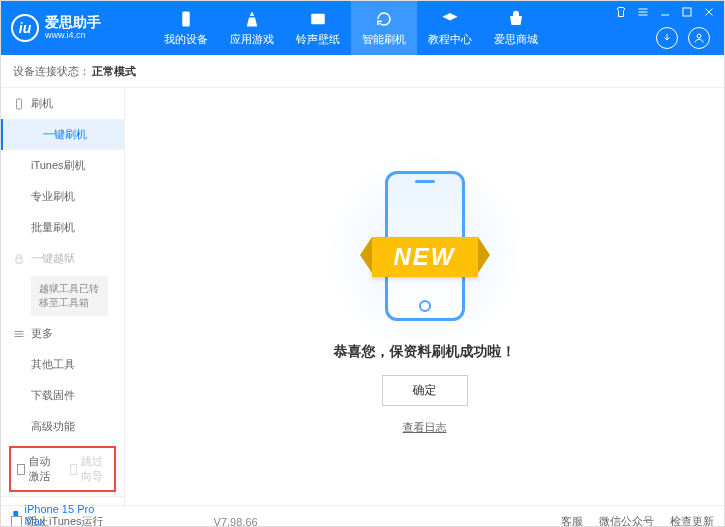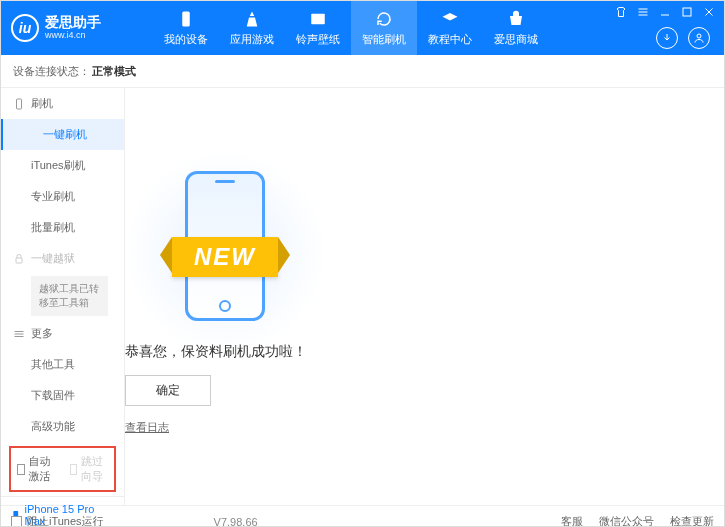--- a/index.html
+++ b/index.html
@@ -41,32 +41,32 @@
 .checkbox-wrap { display: flex; align-items: center; gap: 4px; font-size: 11px; color: #666; cursor: pointer; }
 .checkbox-wrap.disabled { color: #ccc; }
 .checkbox { width: 11px; height: 11px; border: 1px solid #999; background: #fff; }
 .checkbox-wrap.disabled .checkbox { border-color: #ddd; }
 
 .device-info { padding: 6px 10px; border-top: 1px solid #eee; margin-top: auto; }
 .device-name { display: flex; align-items: center; gap: 4px; color: #0d7eff; font-size: 11px; }
 .device-name svg { fill: #0d7eff; }
 .storage-badge { display: inline-block; border: 1px solid #ccc; padding: 1px 4px; font-size: 9px; color: #666; margin-top: 3px; background: #fafafa; }
 
-.main { flex: 1; display: flex; flex-direction: column; align-items: flex-start; justify-content: center; gap: 14px; position: relative; }
+.main { flex: 1; display: flex; flex-direction: column; align-items: center; justify-content: center; gap: 14px; position: relative; }
 .illustration { width: 200px; height: 170px; position: relative; }
 .phone-shape { position: absolute; left: 50%; top: 12px; transform: translateX(-50%); width: 80px; height: 150px; border: 3px solid #4da3ff; border-radius: 12px; background: linear-gradient(#eaf4ff,#fff); }
 .phone-notch { position: absolute; top: 6px; left: 50%; transform: translateX(-50%); width: 20px; height: 3px; background: #4da3ff; border-radius: 2px; }
 .phone-home { position: absolute; bottom: 6px; left: 50%; transform: translateX(-50%); width: 12px; height: 12px; border: 2px solid #4da3ff; border-radius: 50%; }
 .new-ribbon { position: absolute; left: 50%; top: 78px; transform: translateX(-50%); background: #ffc107; color: #fff; font-weight: 900; font-size: 24px; padding: 6px 22px; letter-spacing: 2px; font-style: italic; box-shadow: 0 2px 4px rgba(0,0,0,.15); }
 .new-ribbon::before, .new-ribbon::after { content: ""; position: absolute; top: 0; border-top: 18px solid transparent; border-bottom: 18px solid transparent; }
 .new-ribbon::before { left: -12px; border-right: 12px solid #d49f00; }
 .new-ribbon::after { right: -12px; border-left: 12px solid #d49f00; }
 .glow-ring { position: absolute; left: 50%; top: 55%; transform: translate(-50%,-50%); width: 220px; height: 220px; border-radius: 50%; background: radial-gradient(circle,#e8f2ff 0%,transparent 65%); z-index: -1; }
 
-.success-text { font-size: 14px; color: #333; }
+.success-text { font-size: 14px; color: #333; font-weight: bold; }
 .ok-btn { padding: 6px 30px; border: 1px solid #ccc; background: #fff; font-size: 12px; cursor: pointer; color: #333; }
 .view-log { font-size: 11px; color: #666; text-decoration: underline; cursor: pointer; }
 
 .footer { height: 32px; border-top: 1px solid #eee; display: flex; align-items: center; padding: 0 10px; font-size: 11px; color: #666; }
 .footer-left { display: flex; align-items: center; gap: 5px; }
 .footer-right { margin-left: auto; display: flex; align-items: center; gap: 16px; }
 .version { margin-left: 110px; color: #888; }
 </style>
 </head>
 <body>

